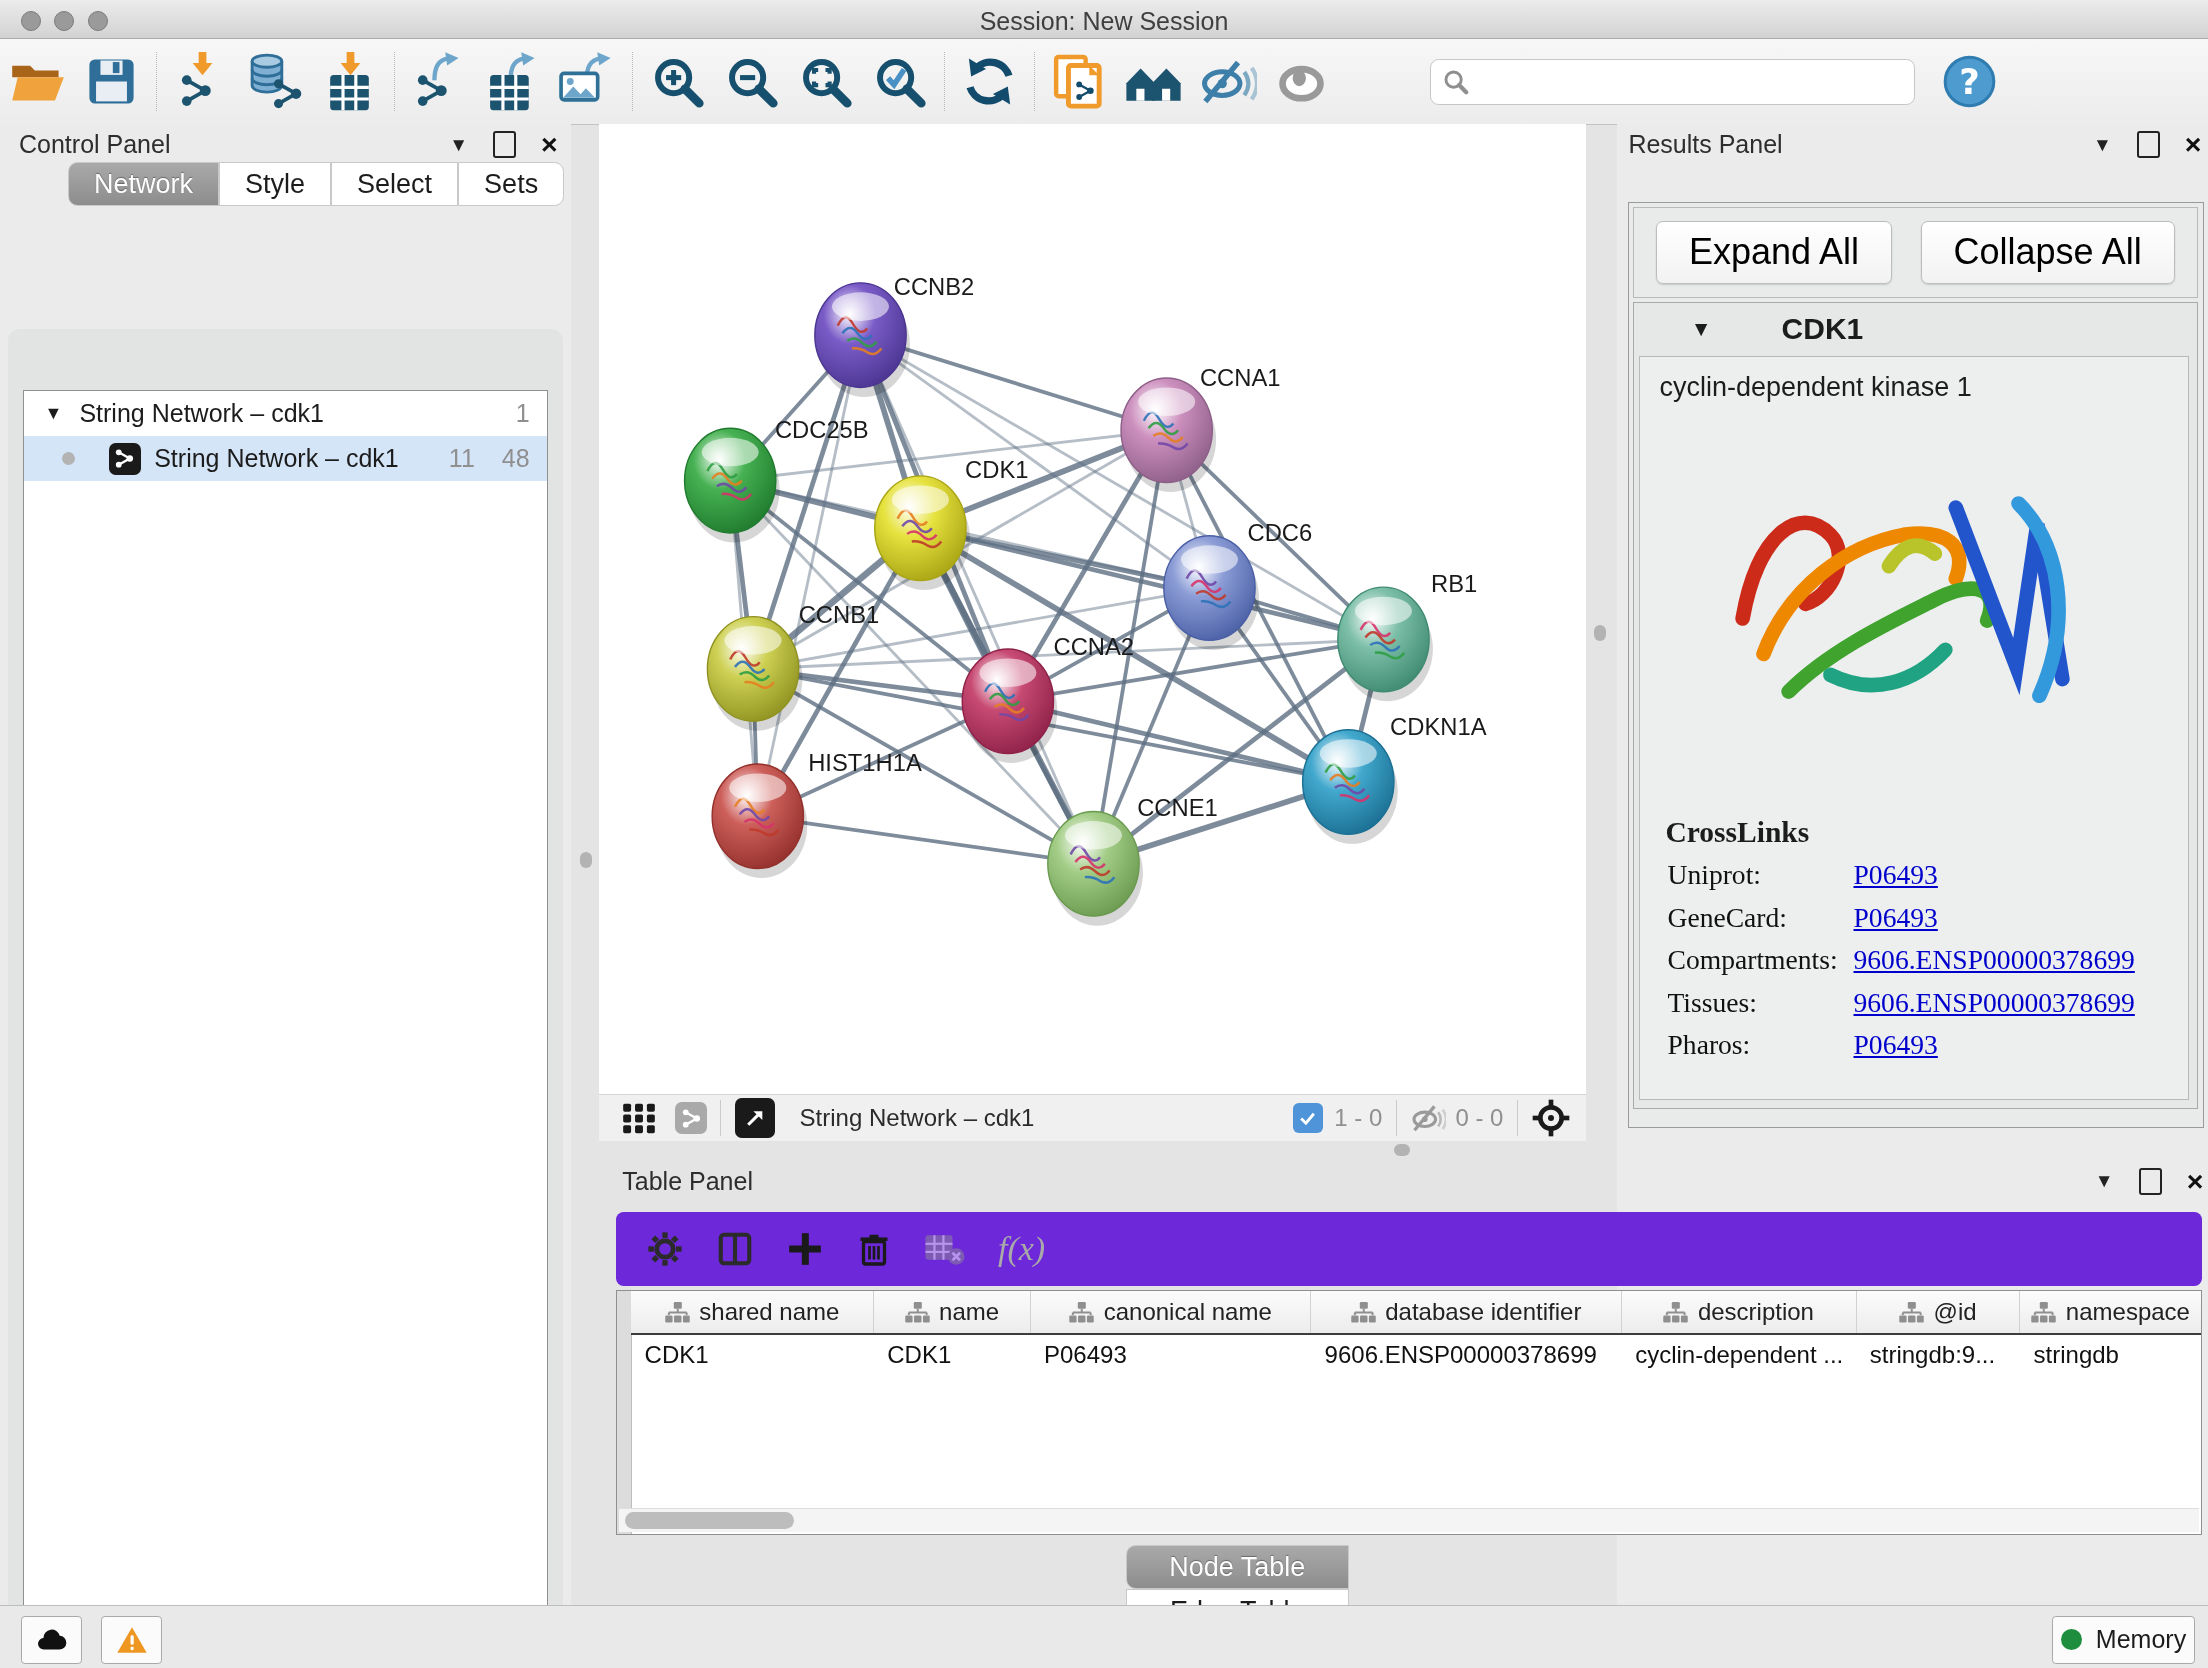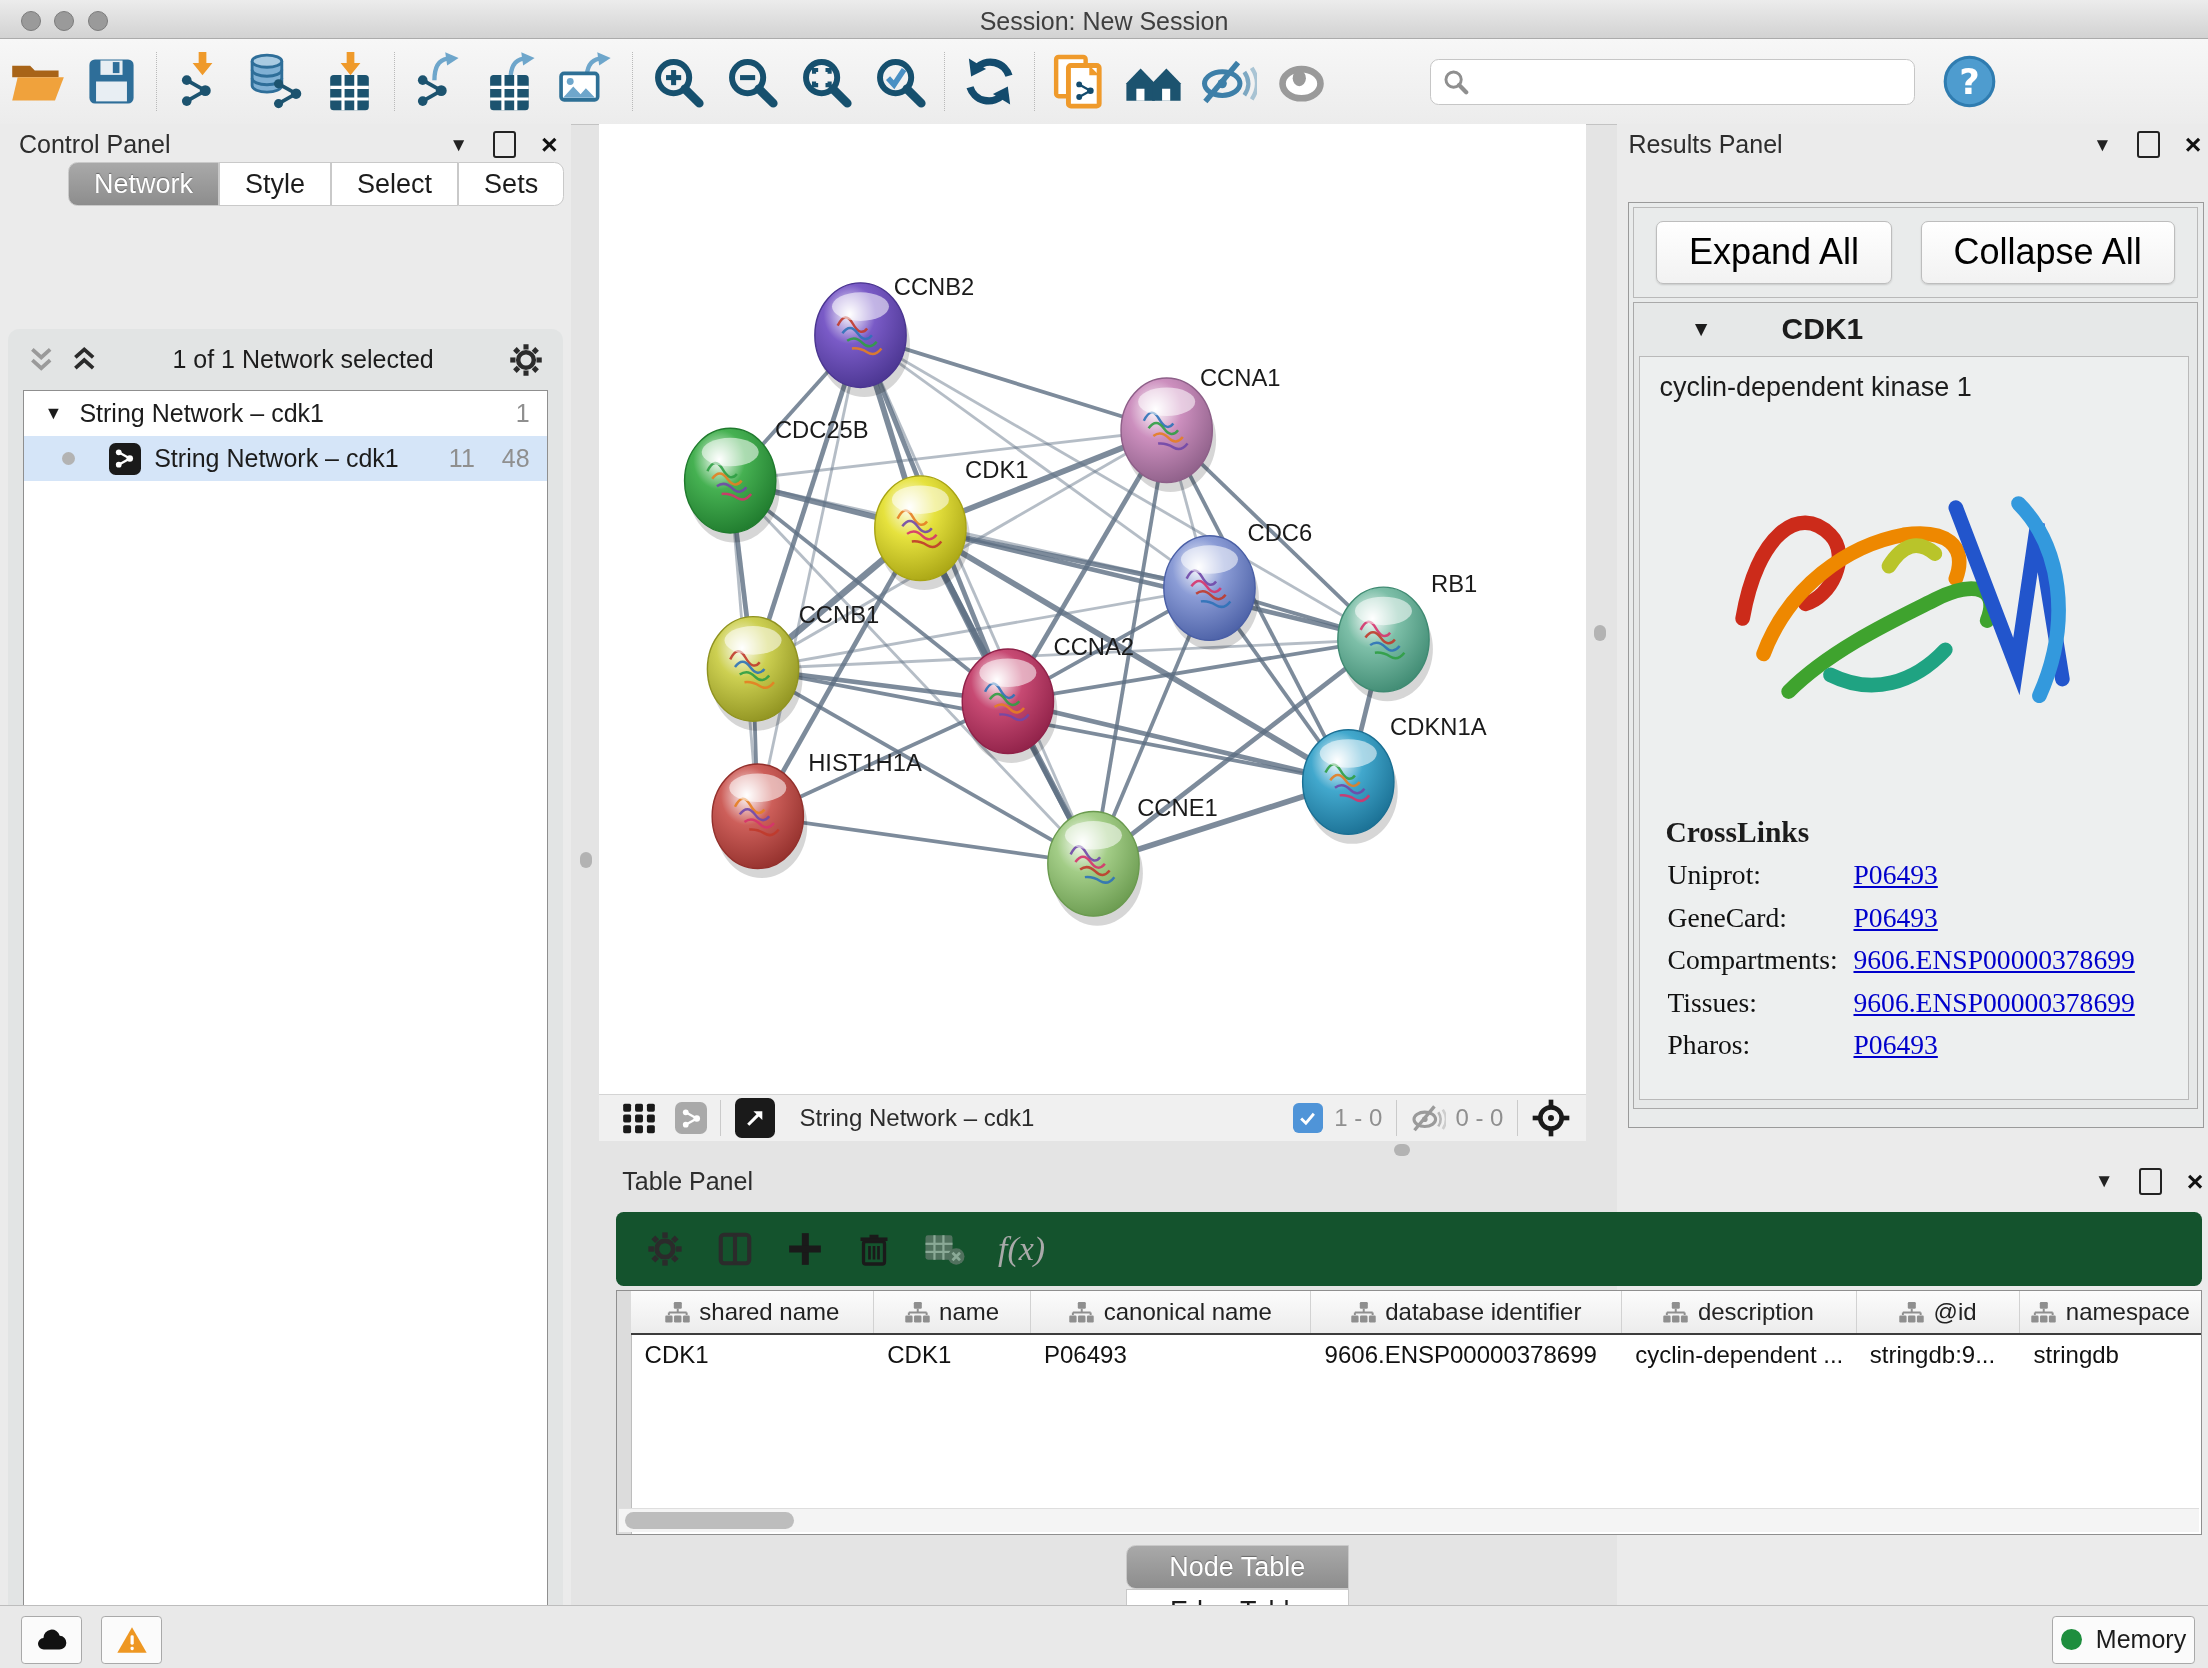--- a/index.html
+++ b/index.html
@@ -49,21 +49,21 @@
   .rp-btn{background:linear-gradient(#ffffff,#f2f2f2);border:1px solid #bdbdbd;border-radius:7px;
           font-size:36px;padding:9.5px 32px;box-shadow:0 1px 1.9px rgba(0,0,0,.15);}
   .gene-box{position:absolute;left:3.8px;top:99px;width:563px;height:805px;border:1px solid #a9a9a9;background:#e6e8e8;}
   .gene-head{height:51px;display:flex;align-items:center;}
   .desc-box{position:absolute;left:5.7px;top:53px;width:548px;height:742px;border:1px solid #b9b9b9;background:#edefef;}
   .serif{font-family:"Liberation Serif","DejaVu Serif",serif;}
   .clrow{display:flex;font-size:27.6px;margin:10.5px 0 0 27px;}
   .cl-label{width:186px;color:#111;}
   .cl-value{color:#0000cc;text-decoration:underline;}
   
-  .tp-toolbar{left:616px;top:1212px;width:1586px;height:74px;background:#14532d;border-radius:7.6px;
+  .tp-toolbar{left:616px;top:1212px;width:1586px;height:74px;background:#6d28d9;border-radius:7.6px;
               display:flex;align-items:center;gap:32px;padding-left:30px;box-sizing:border-box;}
   .tbl{left:616px;top:1290px;width:1586px;height:245px;background:#fff;border:1.9px solid #8f8f8f;box-sizing:border-box;}
   .tbl-strip{position:absolute;left:0;top:0;width:14.3px;height:100%;background:#dcdcdc;border-right:1px solid #bdbdbd;}
   .thead{position:absolute;left:14.3px;top:0;right:0;height:42px;display:flex;
          background:linear-gradient(#fcfcfc,#ececec);border-bottom:2.9px solid #3c3c3c;}
   .th{display:flex;align-items:center;justify-content:center;gap:9.5px;font-size:24px;color:#222;
       border-right:1px solid #d2d2d2;box-sizing:border-box;overflow:hidden;white-space:nowrap;}
   .trow{position:absolute;left:14.3px;top:45px;right:0;height:38px;display:flex;}
   .td{font-size:24px;color:#111;padding-left:13.3px;box-sizing:border-box;overflow:hidden;white-space:nowrap;
       display:flex;align-items:center;}
@@ -325,32 +325,20 @@
       <span class="xx">×</span>
     </span>
   </div>
   <div class="abs" style="left:68px;top:38px;display:flex;">
     <span class="tabbtn active first">Network</span>
     <span class="tabbtn">Style</span>
     <span class="tabbtn">Select</span>
     <span class="tabbtn last">Sets</span>
   </div>
   <div class="abs cp-sub">
-    <div class="abs" style="left:19px;top:9.5px;right:19px;height:42px;display:flex;align-items:center;">
-      <svg width="28.5" height="28.5" viewBox="0 0 16 16" color="#9a9a9a">
-          <use href="#s-chevd" width="16" height="16"></use>
-        </svg>
-      <svg width="28.5" height="28.5" viewBox="0 0 16 16" color="#2b2b2b" style="margin-left:15px;">
-          <use href="#s-chevu" width="16" height="16"></use>
-        </svg>
-      <span style="flex:1;text-align:center;font-size:25px;">1 of 1 Network selected</span>
-      <svg width="36" height="36" viewBox="0 0 24 24" color="#2b2b2b">
-          <use href="#s-gear" width="24" height="24"></use>
-        </svg>
-    </div>
     <div class="cp-list">
       <div class="cp-row">
         <span style="margin-left:21px;font-size:18px;">▼</span>
         <span style="margin-left:17px;">String Network – cdk1</span>
         <span class="cnt" style="margin-left:auto;margin-right:17px;">1</span>
       </div>
       <div class="cp-row sel">
         <span class="dot" style="margin-left:38px;"></span>
         <span class="badge" style="background:#1a1a1a;margin-left:34px;">
           <svg width="23" height="23" viewBox="0 0 24 24" color="#fff">

